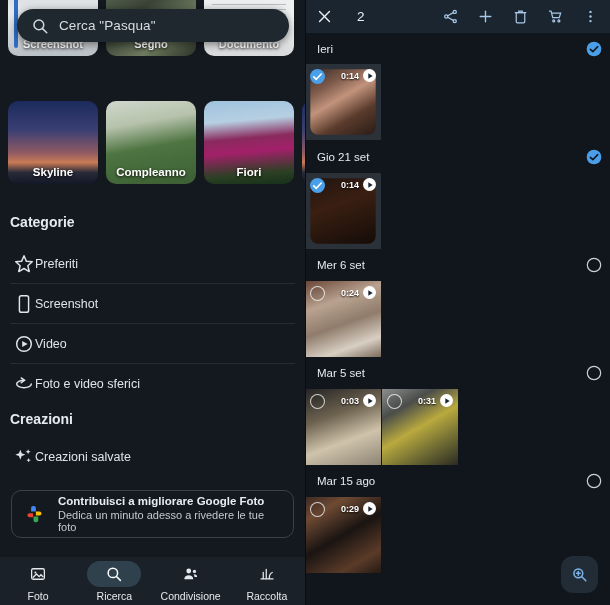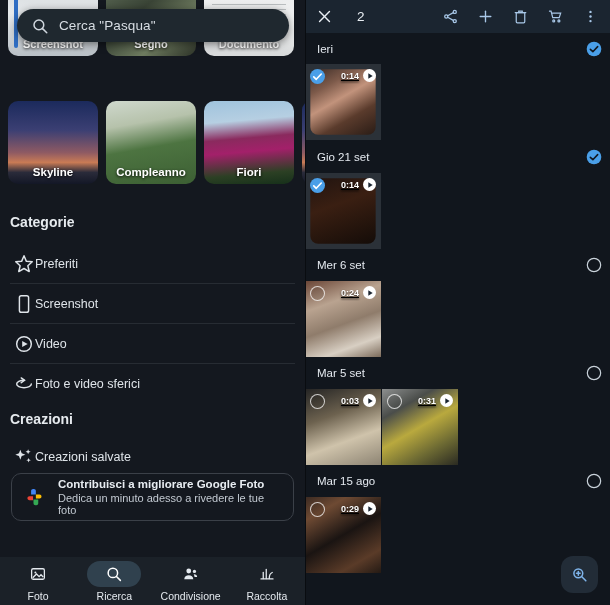--- a/index.html
+++ b/index.html
@@ -97,21 +97,21 @@
   .cat-list { position: absolute; top: 244px; left: 10px; right: 10px; }
   .cat-row {
     height: 40px; display: flex; align-items: center;
     border-bottom: 1px solid #272c33;
   }
   .cat-row.last { border-bottom: none; }
   .cat-ic { width: 22px; height: 22px; flex: 0 0 22px; margin-left: 3px; }
   .cat-label { color: #dfe4e9; font-size: 12.5px; }
 
   .promo-card {
-    position: absolute; left: 11px; right: 11px; top: 473px;
+    position: absolute; left: 11px; right: 11px; top: 490px;
     height: 48px;
     border: 1px solid #3b4048; border-radius: 10px;
     display: flex; align-items: center; padding: 0 10px;
   }
   .promo-ic { width: 26px; height: 26px; flex: 0 0 26px; margin-right: 10px; }
   .promo-title { color: #e8edf2; font-size: 11.5px; font-weight: bold; }
   .promo-sub { color: #c2c9d1; font-size: 11px; margin-top: 2px; }
 
   .bottom-nav {
     position: absolute; left: 0; right: 0; bottom: 0; height: 48px;
@@ -165,21 +165,21 @@
   .thumb.selected .ph { transform: scale(.86); border-radius: 9px; overflow: hidden; }
   .th-guitar { background: linear-gradient(150deg,#3a2b26 0%,#7d5a4a 25%,#c2937c 45%,#5a3b2c 70%,#2a1c16 100%); }
   .th-dark   { background: linear-gradient(160deg,#211410 0%,#3a1f12 40%,#140c08 100%); }
   .th-floor  { background: linear-gradient(160deg,#6a4536 0%,#b9a390 30%,#8f7c6b 55%,#d8cfc3 80%,#7b6a5a 100%); }
   .th-water  { background: linear-gradient(160deg,#242424 0%,#6d624f 35%,#cfc3ab 65%,#8d8473 100%); }
   .th-bag    { background: linear-gradient(150deg,#8d8f8f 0%,#4a4d4a 25%,#b9a93e 50%,#6d6a33 75%,#2a2a22 100%); }
   .th-room   { background: linear-gradient(150deg,#3b2a22 0%,#6e4a33 20%,#1a1412 50%,#5a3b28 80%,#241a14 100%); }
 
   .badge-dur {
     position: absolute; right: 5px; top: 5px;
-    display: flex; align-items: center; gap: 4px; text-decoration: underline;
+    display: flex; align-items: center; gap: 4px;
   }
   .dur-text { color: #fff; font-size: 9px; font-weight: bold; text-shadow: 0 1px 2px rgba(0,0,0,.9); }
   .play-dot {
     width: 13px; height: 13px; border-radius: 50%;
     background: #fff; display: flex; align-items: center; justify-content: center;
   }
   .play-dot svg { width: 8px; height: 8px; }
 
   .tick {
     position: absolute; left: 5px; top: 5px;

